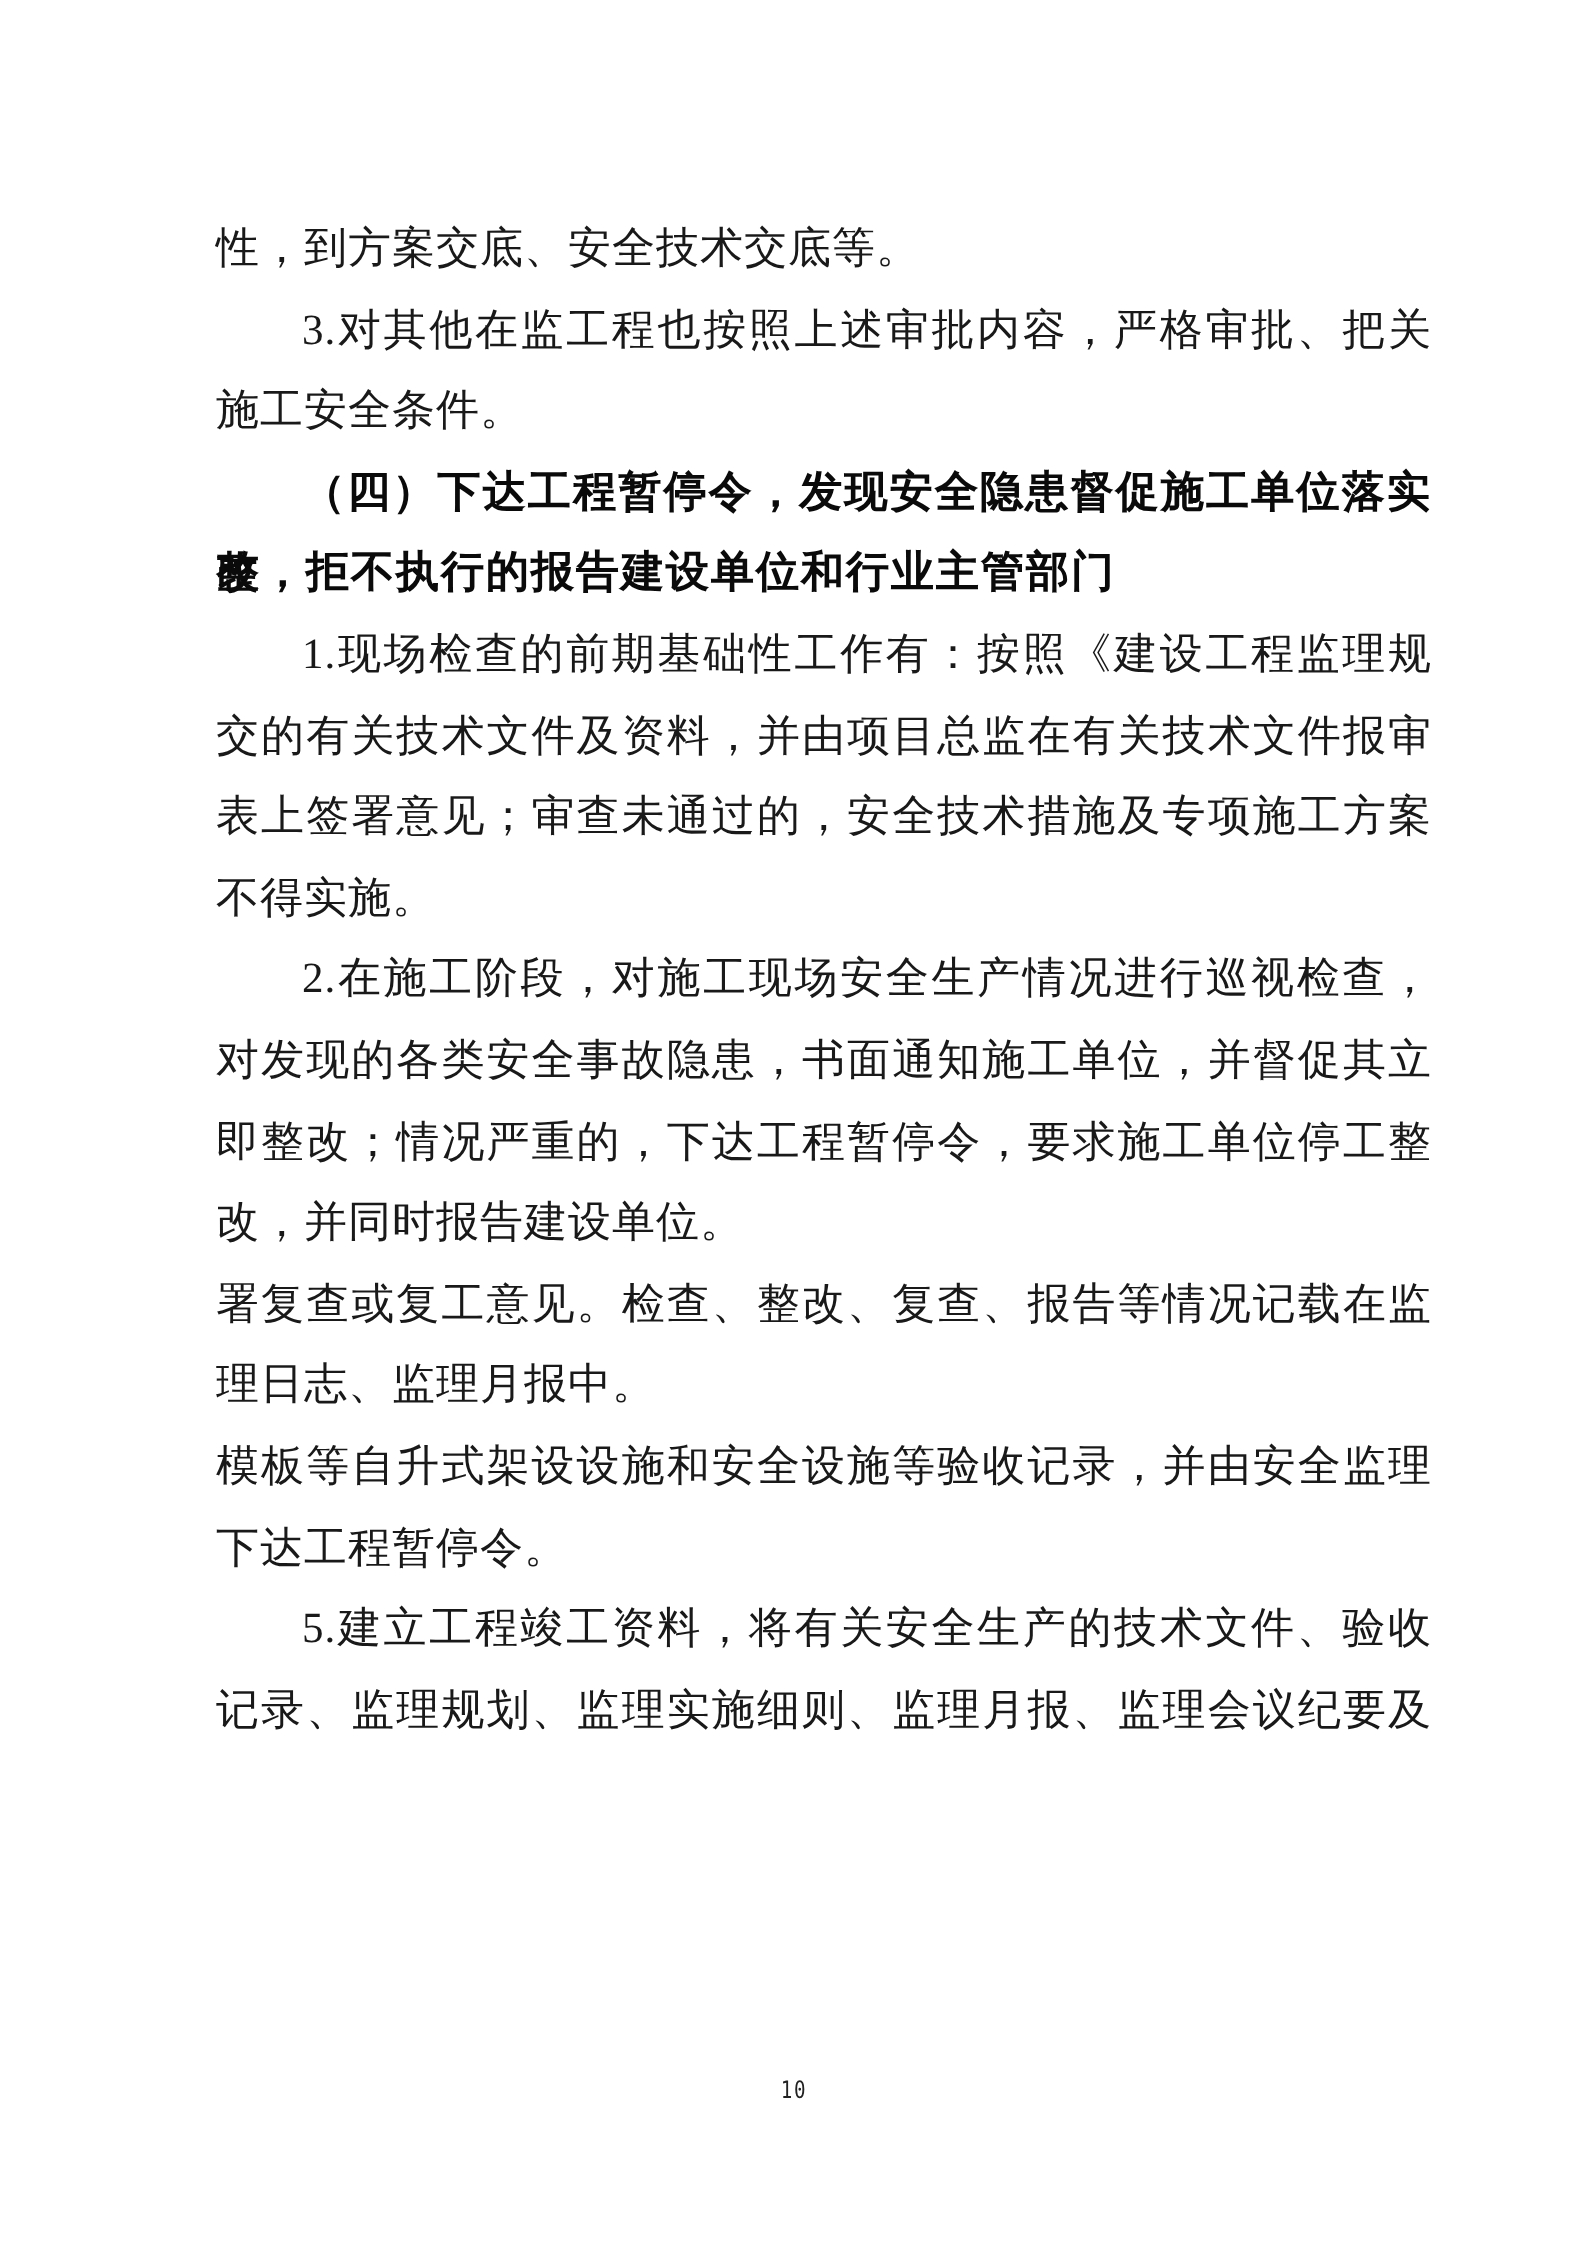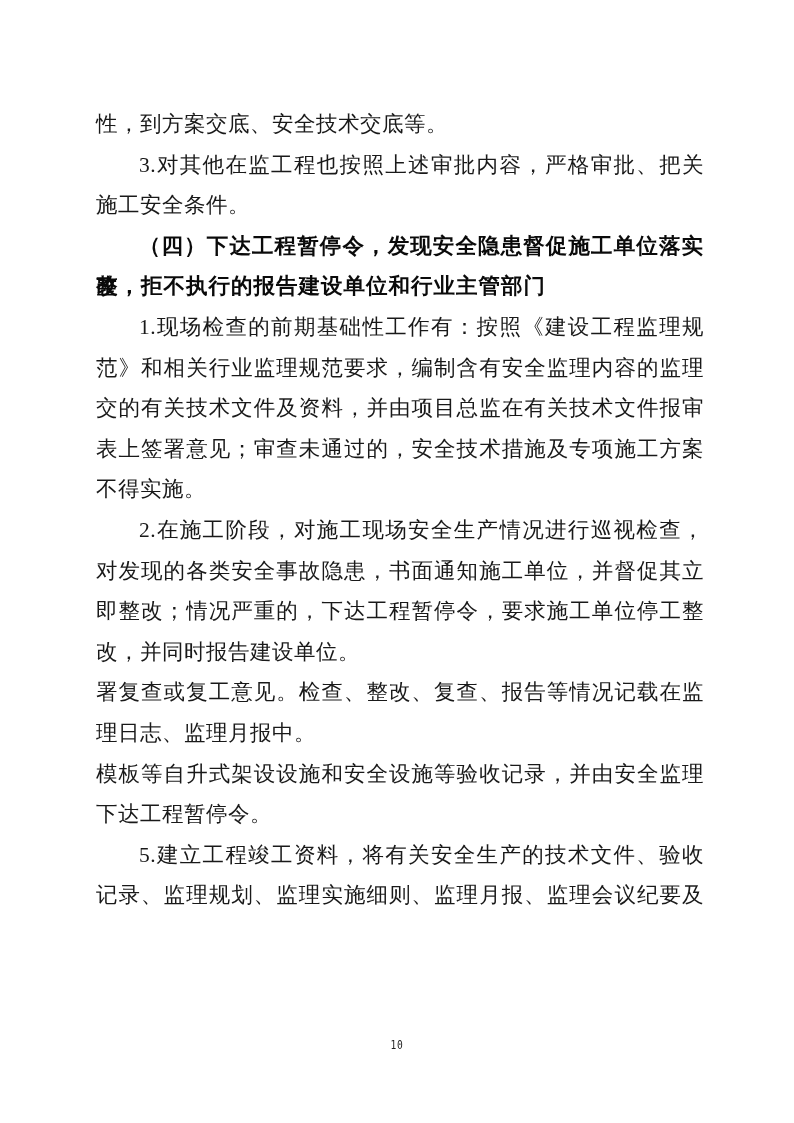--- a/index.html
+++ b/index.html
@@ -10,21 +10,21 @@
   .page {
     position: relative;
     width: 794px;
     height: 1123px;
     background: #ffffff;
     overflow: hidden;
     font-family: "Liberation Serif", serif;
   }
   .doc-body {
     position: absolute;
-    left: 96px;
+    left: 108px;
     top: 104px;
     width: 608px;
   }
   .line {
     font-size: 21.5px;
     line-height: 40.6px;
     height: 40.6px;
     color: #191919;
     text-align: justify;
     letter-spacing: 0.5px;
@@ -60,21 +60,20 @@
 <body>
 
 <div class="page">
   <div class="doc-body">
       <div class="line">性，到方案交底、安全技术交底等。</div>
       <div class="line indent justify">3.对其他在监工程也按照上述审批内容，严格审批、把关</div>
       <div class="line">施工安全条件。</div>
       <div class="line bold indent justify">（四）下达工程暂停令，发现安全隐患督促施工单位落实整</div>
       <div class="line bold">改，拒不执行的报告建设单位和行业主管部门</div>
       <div class="line indent justify">1.现场检查的前期基础性工作有：按照《建设工程监理规</div>
-      <div class="line justify">范》和相关行业监理规范要求，编制含有安全监理内容的监理</div>
       <div class="line justify">交的有关技术文件及资料，并由项目总监在有关技术文件报审</div>
       <div class="line justify">表上签署意见；审查未通过的，安全技术措施及专项施工方案</div>
       <div class="line">不得实施。</div>
       <div class="line indent justify">2.在施工阶段，对施工现场安全生产情况进行巡视检查，</div>
       <div class="line justify">对发现的各类安全事故隐患，书面通知施工单位，并督促其立</div>
       <div class="line justify">即整改；情况严重的，下达工程暂停令，要求施工单位停工整</div>
       <div class="line">改，并同时报告建设单位。</div>
       <div class="line justify">署复查或复工意见。检查、整改、复查、报告等情况记载在监</div>
       <div class="line">理日志、监理月报中。</div>
       <div class="line justify">模板等自升式架设设施和安全设施等验收记录，并由安全监理</div>

